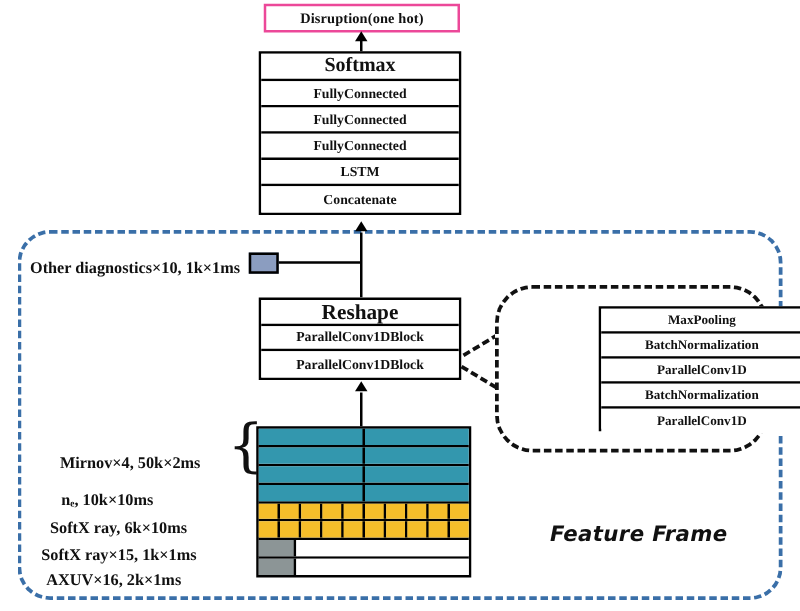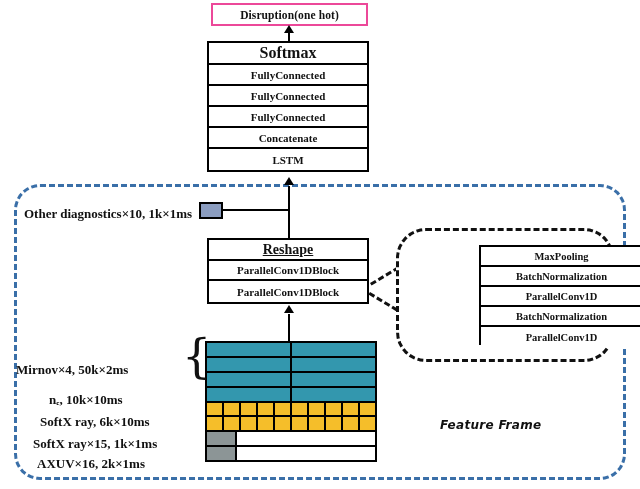--- a/index.html
+++ b/index.html
@@ -130,21 +130,21 @@
     font-family: "DejaVu Serif", serif;
     color: #111111;
     font-weight: 400;
   }
   .ff-title {
     position: absolute;
     font-family: "DejaVu Sans", "Liberation Sans", sans-serif;
     font-style: italic;
     font-weight: bold;
     color: #111111;
-    font-size: 12px;
+    font-size: 17px;
     letter-spacing: .3px;
   }
   .diagbox {
     position: absolute;
     box-sizing: border-box;
     border: 2px solid #000000;
   }
 </style>
 </head>
 <body>
@@ -158,33 +158,33 @@
   <div class="box" style="left:211px; top:3px; width:157px; height:23px; font-size:11.5px;">Disruption(one hot)</div>
 
   <div class="vline" style="left:288px; top:30px; height:12px;"></div>
   <div class="arrowhead" style="left:284px; top:25px;"></div>
 
   <div class="stack" style="left:207px; top:41px; width:162px; height:131px;">
     <div class="row" style="height:22px; font-size:16px;">Softmax</div>
     <div class="row" style="height:21px; font-size:11px;">FullyConnected</div>
     <div class="row" style="height:21px; font-size:11px;">FullyConnected</div>
     <div class="row" style="height:21px; font-size:11px;">FullyConnected</div>
+    <div class="row" style="height:21px; font-size:11px;">LSTM</div>
     <div class="row" style="height:21px; font-size:11px;">Concatenate</div>
-    <div class="row" style="height:21px; font-size:11px;">LSTM</div>
   </div>
 
   <div class="vline" style="left:288px; top:186px; height:52px;"></div>
   <div class="arrowhead" style="left:284px; top:177px;"></div>
 
   <div class="lbl" style="left:24px; top:206px;">Other diagnostics×10, 1k×1ms</div>
   <div class="diagbox" style="left:199px; top:202px; width:24px; height:17px; background:#8b9dc0;"></div>
   <div class="hline" style="left:223px; top:209px; width:66px;"></div>
 
   <div class="stack" style="left:207px; top:238px; width:162px; height:66px;">
-    <div class="row" style="height:21px; font-size:14px;text-decoration:underline;">Reshape</div>
+    <div class="row" style="height:21px; font-size:17px;">Reshape</div>
     <div class="row" style="height:20px; font-size:11px;">ParallelConv1DBlock</div>
     <div class="row" style="height:21px; font-size:11px;">ParallelConv1DBlock</div>
   </div>
 
   <div class="vline" style="left:288px; top:314px; height:28px;"></div>
   <div class="arrowhead" style="left:284px; top:305px;"></div>
 
   <div class="callout" style="left:370px; top:283px; width:86px; transform:rotate(-31deg);"></div>
   <div class="callout" style="left:370px; top:292px; width:86px; transform:rotate(31deg);"></div>
 
@@ -247,21 +247,21 @@
       <div class="gcell" style="background:#ffffff;"></div>
     </div>
     <div class="grow">
       <div class="gcell" style="background:#8c9596; flex:0 0 30px;"></div>
       <div class="gcell" style="background:#ffffff;"></div>
     </div>
   </div>
 
   <div class="brace" style="left:182px; top:333px; font-size:46px; line-height:46px;">{</div>
 
-  <div class="lbl" style="left:16px; top:362px;">Mirnov×4, 50k×2ms</div>
+  <div class="lbl" style="left:48px; top:362px;">Mirnov×4, 50k×2ms</div>
 
   <div class="lbl" style="left:49px; top:392px;">nₑ, 10k×10ms</div>
 
   <div class="lbl" style="left:40px; top:414px;">SoftX ray, 6k×10ms</div>
 
   <div class="lbl" style="left:33px; top:436px;">SoftX ray×15, 1k×1ms</div>
 
   <div class="lbl" style="left:37px; top:456px;">AXUV×16, 2k×1ms</div>
 
 </div>

